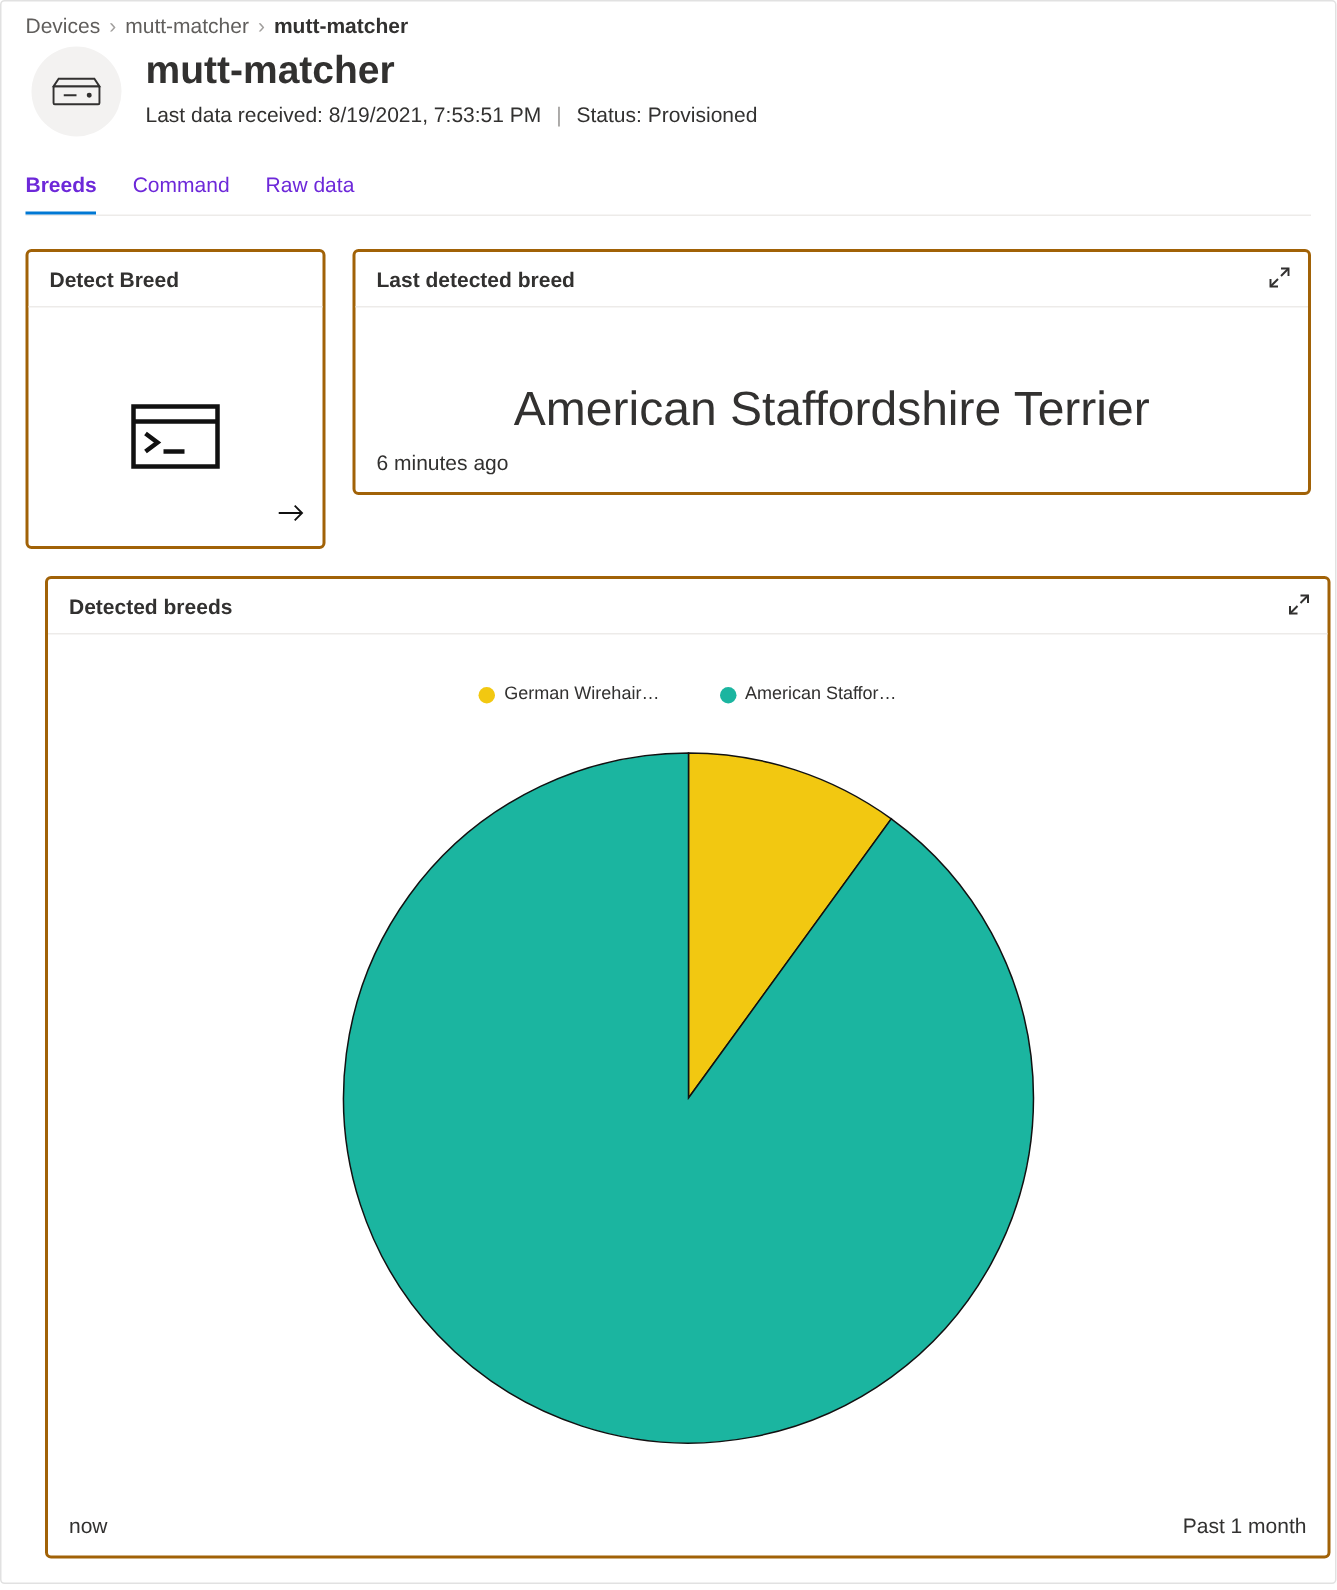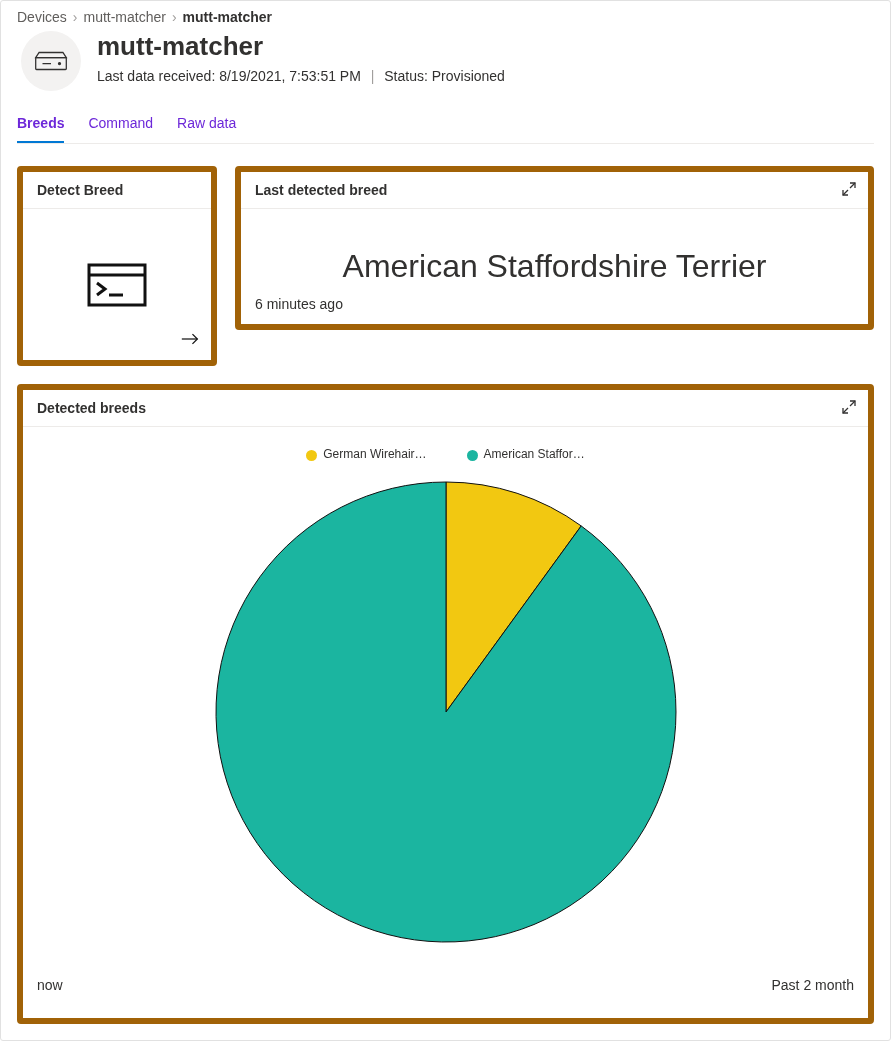--- a/index.html
+++ b/index.html
@@ -32,29 +32,29 @@
   .header-sub .divider { color: #a19f9d; padding: 0 6px; }
 
   
   .tabs { display: flex; gap: 24px; border-bottom: 1px solid #edebe9; margin-bottom: 22px; }
   .tab { font-size: 14px; padding: 6px 0 10px 0; cursor: pointer; color: #6d28d9; border-bottom: 2px solid transparent; }
   .tab.active { font-weight: 600; border-bottom: 2px solid #0078d4; }
 
   
   .card-row { display: flex; gap: 18px; margin-bottom: 18px; }
   .card {
-    background: #fff; border: 6px solid #a16207; border-radius: 4px; position: relative;
-    display: flex; flex-direction: column;
+    background: #fff; border: 2px solid #a16207; border-radius: 4px; position: relative;
+    display: flex; flex-direction: column; gap: 12px;
   }
   .card-title {
     font-size: 14px; font-weight: 600; padding: 10px 14px; border-bottom: 1px solid #edebe9;
   }
   .card.small { width: 200px; height: 200px; }
   .card.large { flex: 1; height: 164px; }
-  .card.full  { width: 100%; min-height: 640px; }
+  .card.full  { width: 100%; min-height: 640px; margin-left: 13px; }
 
   .expand-icon { position: absolute; top: 10px; right: 12px; cursor: pointer; color: #323130; }
   .expand-icon svg { width: 14px; height: 14px; }
 
   .detect-body { flex: 1; display: flex; align-items: center; justify-content: center; }
   .detect-body svg { width: 60px; height: 44px; }
   .arrow-go { position: absolute; bottom: 10px; right: 12px; cursor: pointer; }
   .arrow-go svg { width: 18px; height: 14px; }
 
   .last-body { flex: 1; display: flex; flex-direction: column; justify-content: center; position: relative; }
@@ -166,15 +166,15 @@
 
   <div class="pie-wrap">
     <svg class="pie-svg" viewBox="0 0 470 470" id="pie-svg">
         <path d="M 235 235 L 235 5 A 230 230 0 0 1 370.1906080272688 48.926091293762084 Z" fill="#f2c811" stroke="#111" stroke-width="1"></path>
         <path d="M 235 235 L 370.1906080272688 48.926091293762084 A 230 230 0 1 1 234.99999999999997 5 Z" fill="#1bb5a0" stroke="#111" stroke-width="1"></path>
       </svg>
   </div>
 
   <div class="chart-footer">
     <span>now</span>
-    <span>Past 2 month</span>
+    <span>Past 1 month</span>
   </div>
 </div>
 
 </body></html>

